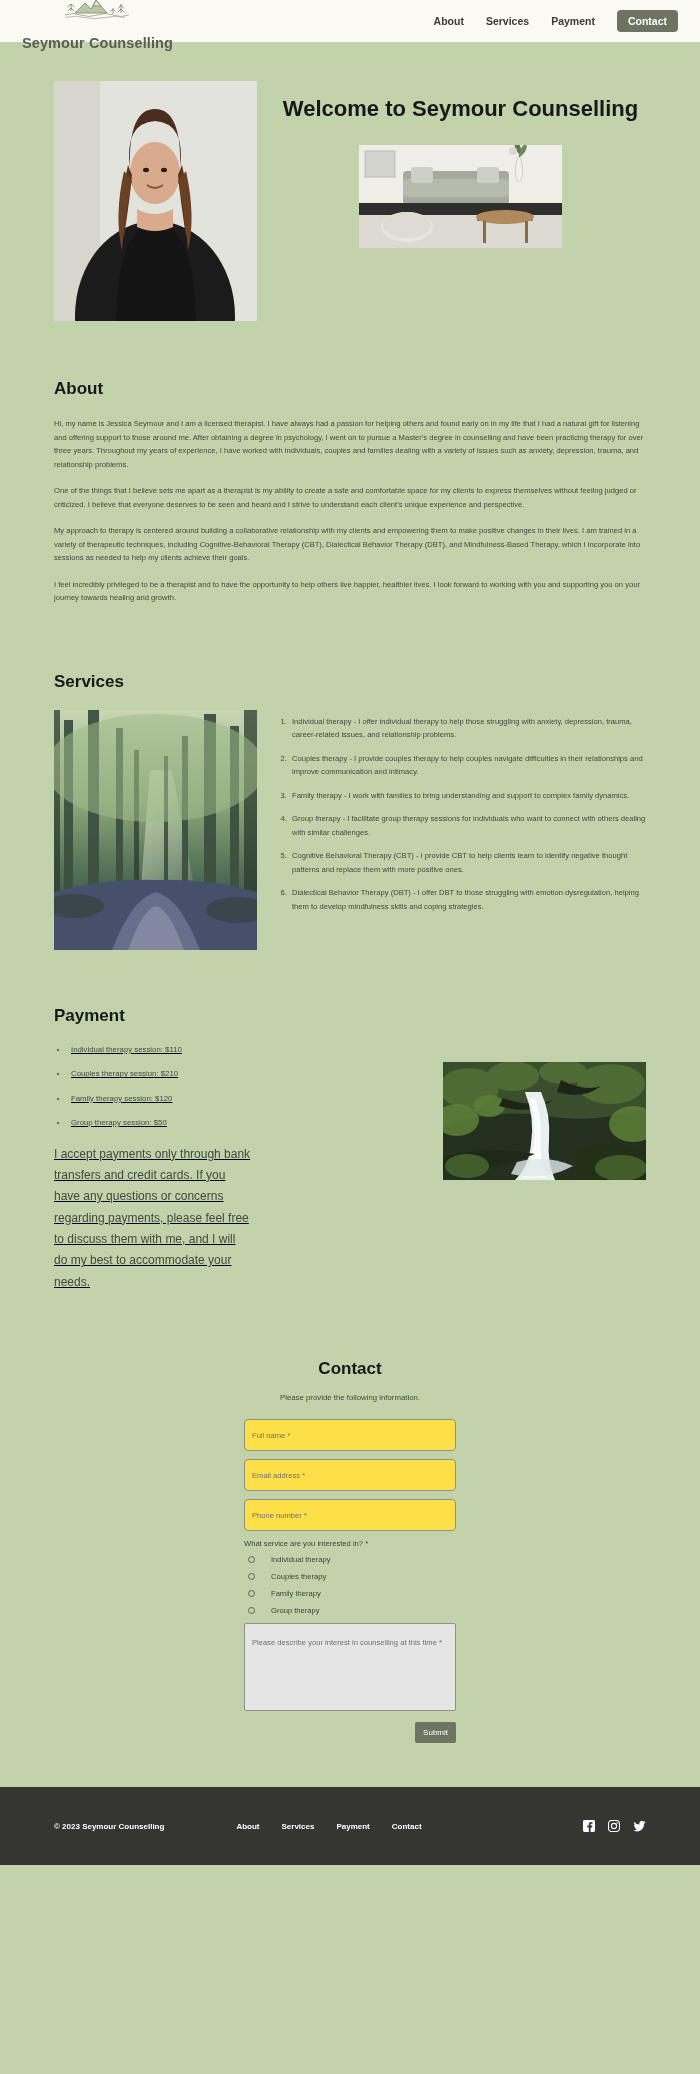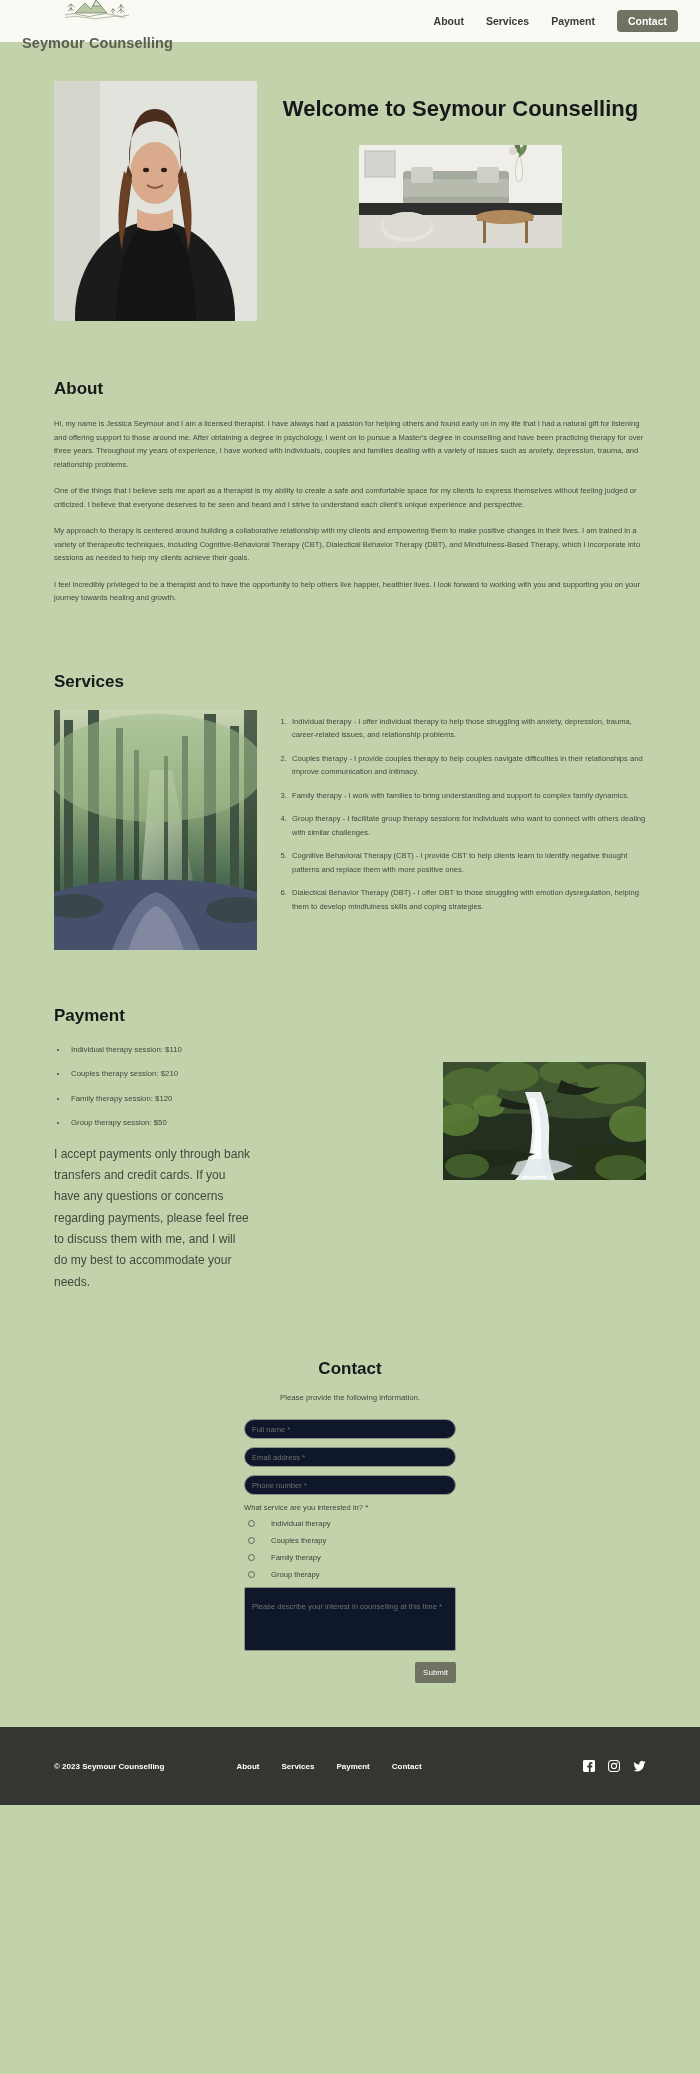--- a/index.html
+++ b/index.html
@@ -123,21 +123,21 @@
   ol.service-list li {
     font-size: 7.6px;
     line-height: 1.78;
     color: #42493e;
     margin-bottom: 10px;
     padding-left: 3px;
   }
 
   
   .payment { padding: 56px 54px 0 54px; }
-  .payment-body { display: flex; gap: 14px; align-items: flex-start; }
+  .payment-body { display: flex; gap: 14px; align-items: flex-start; text-decoration: underline; }
   .payment-left { flex: 1; }
   ul.price-list { margin: 0 0 14px 14px; }
   ul.price-list li {
     font-size: 7.8px;
     line-height: 1.6;
     color: #42493e;
     margin-bottom: 12px;
     padding-left: 3px;
   }
   .payment-note {
@@ -170,24 +170,24 @@
     color: #42493e;
     margin-bottom: 17px;
   }
   .form-col {
     width: 212px;
     margin: 0 auto;
     text-align: left;
   }
   .field {
     width: 212px;
-    height: 20px;
-    background: #0f172a;
+    height: 32px;
+    background: #fde047;
     border: 1px solid #8e9389;
-    border-radius: 10px;
+    border-radius: 4px;
     display: flex;
     align-items: center;
     padding: 0 7px;
     margin-bottom: 8px;
   }
   .field-placeholder { font-size: 7.6px; color: #6f7270; }
   .radio-question {
     font-size: 7.6px;
     color: #3c4238;
     margin: 6px 0 7px 0;
@@ -205,22 +205,22 @@
     background: transparent;
     flex: 0 0 7px;
   }
   .radio-label {
     font-size: 7.6px;
     color: #3c4238;
     margin-left: 16px;
   }
   .textarea-box {
     width: 212px;
-    height: 64px;
-    background: #0f172a;
+    height: 88px;
+    background: #e5e5e5;
     border: 1px solid #8e9389;
     border-radius: 2px;
     padding: 7px;
     margin-top: 5px;
   }
   .textarea-placeholder {
     font-size: 7.6px;
     color: #6f7270;
     line-height: 1.5;
   }

